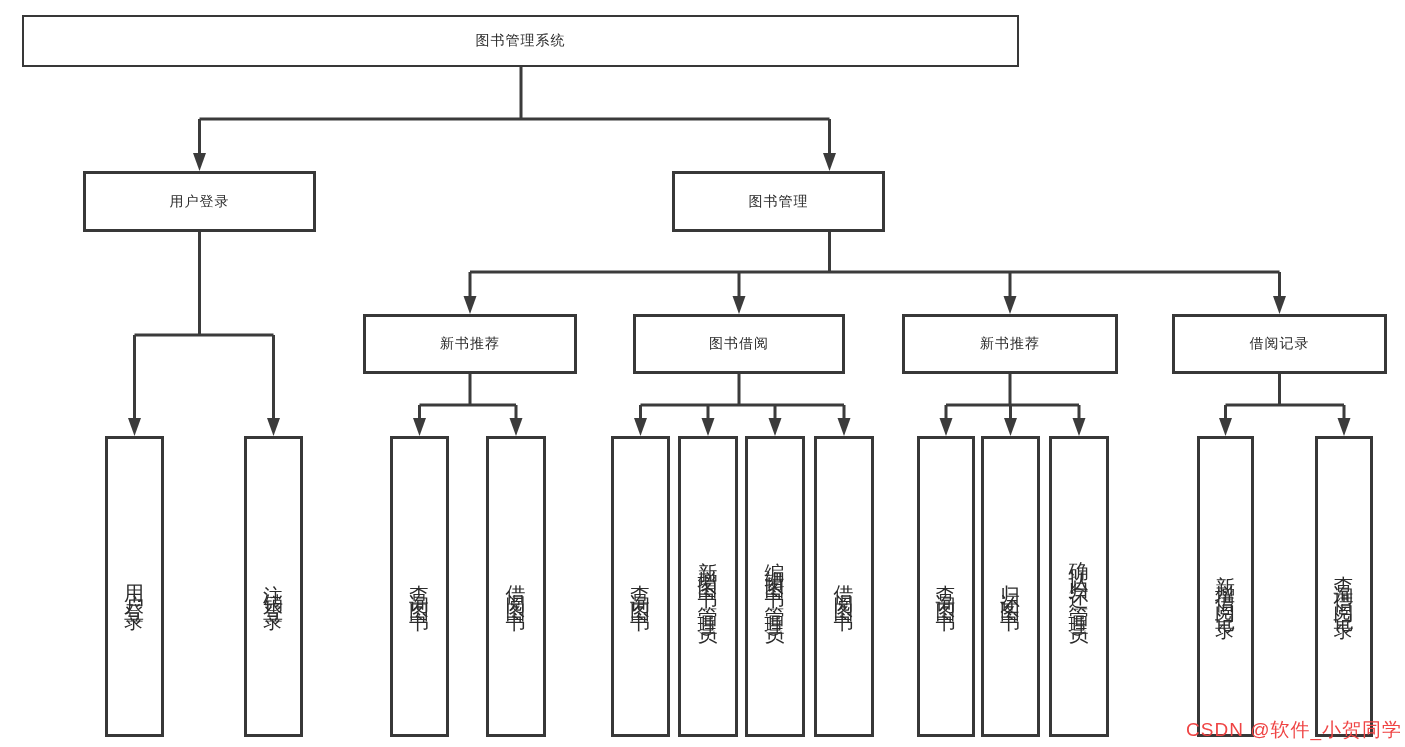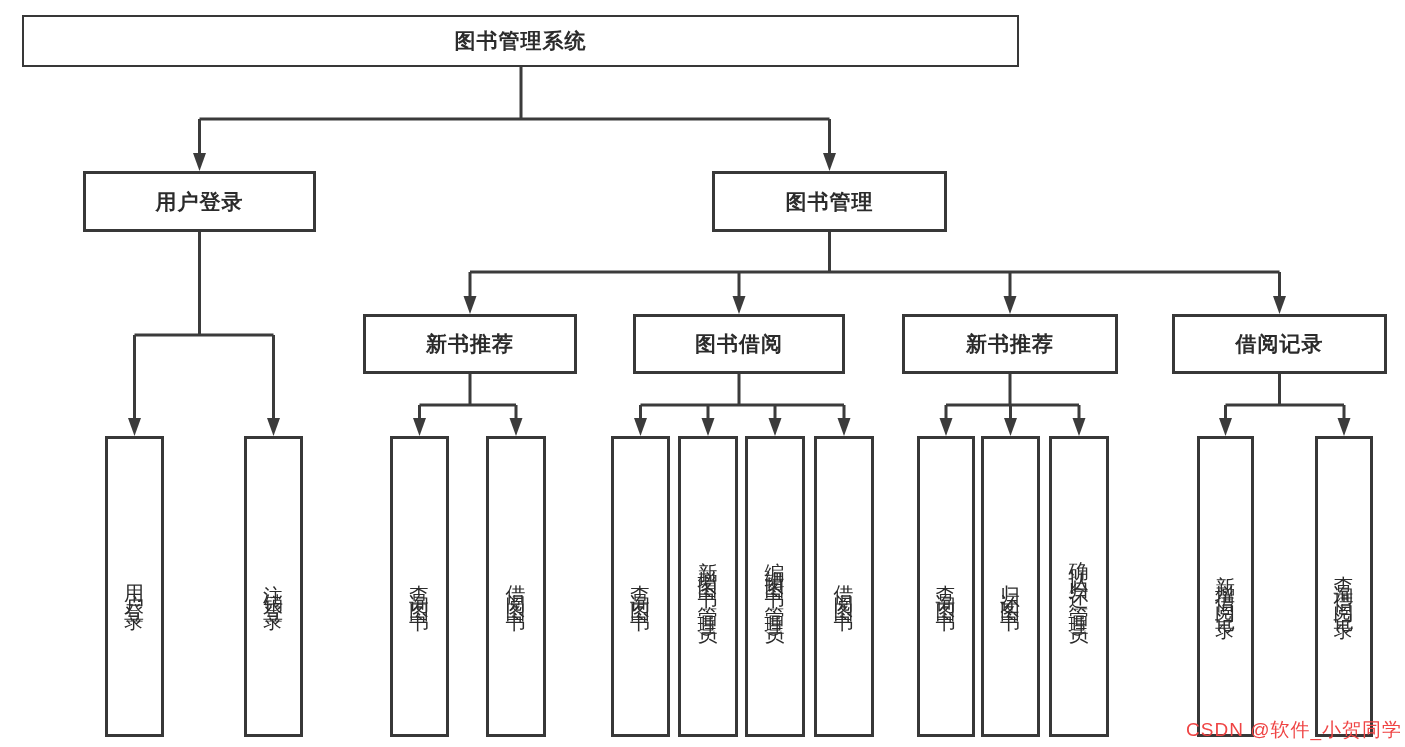--- a/index.html
+++ b/index.html
@@ -31,24 +31,23 @@
     display: flex;
     align-items: center;
     justify-content: center;
     color: #2b2b2b;
     z-index: 2;
   }
   .node.root {
     border-width: 2px;
   }
   .hbox span {
-    font-size: 21px;
+    font-size: 14px;
     letter-spacing: 1px;
     white-space: nowrap;
-    font-weight: bold;
   }
   .vbox span {
     writing-mode: vertical-rl;
     text-orientation: mixed;
     font-size: 20px;
     letter-spacing: 9px;
     line-height: 1;
   }
   .watermark {
     position: absolute;
@@ -109,21 +108,21 @@
     </g>
   </svg>
 
   <div class="node hbox root" style="left:22px;top:15px;width:997px;height:52px">
     <span>图书管理系统</span>
   </div>
 
   <div class="node hbox" style="left:83px;top:171px;width:233px;height:61px">
     <span>用户登录</span>
   </div>
-  <div class="node hbox" style="left:712px;top:171px;width:235px;height:61px">
+  <div class="node hbox" style="left:672px;top:171px;width:213px;height:61px">
     <span>图书管理</span>
   </div>
 
   <div class="node hbox" style="left:633px;top:314px;width:212px;height:60px">
     <span>图书借阅</span>
   </div>
   <div class="node hbox" style="left:363px;top:314px;width:214px;height:60px">
     <span>新书推荐</span>
   </div>
   <div class="node hbox" style="left:902px;top:314px;width:216px;height:60px">

